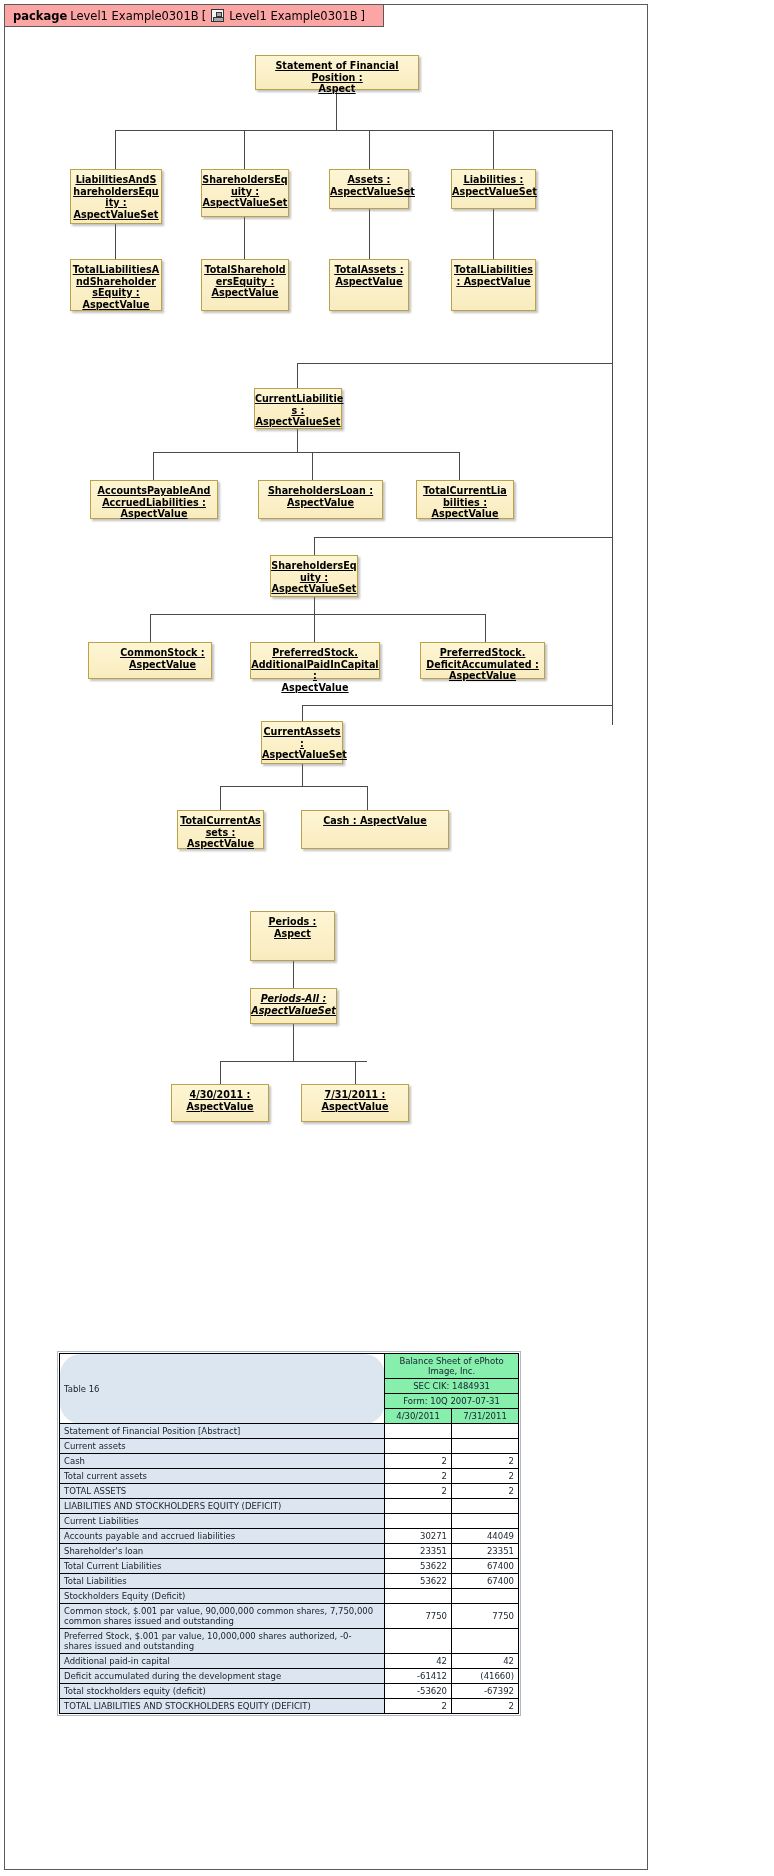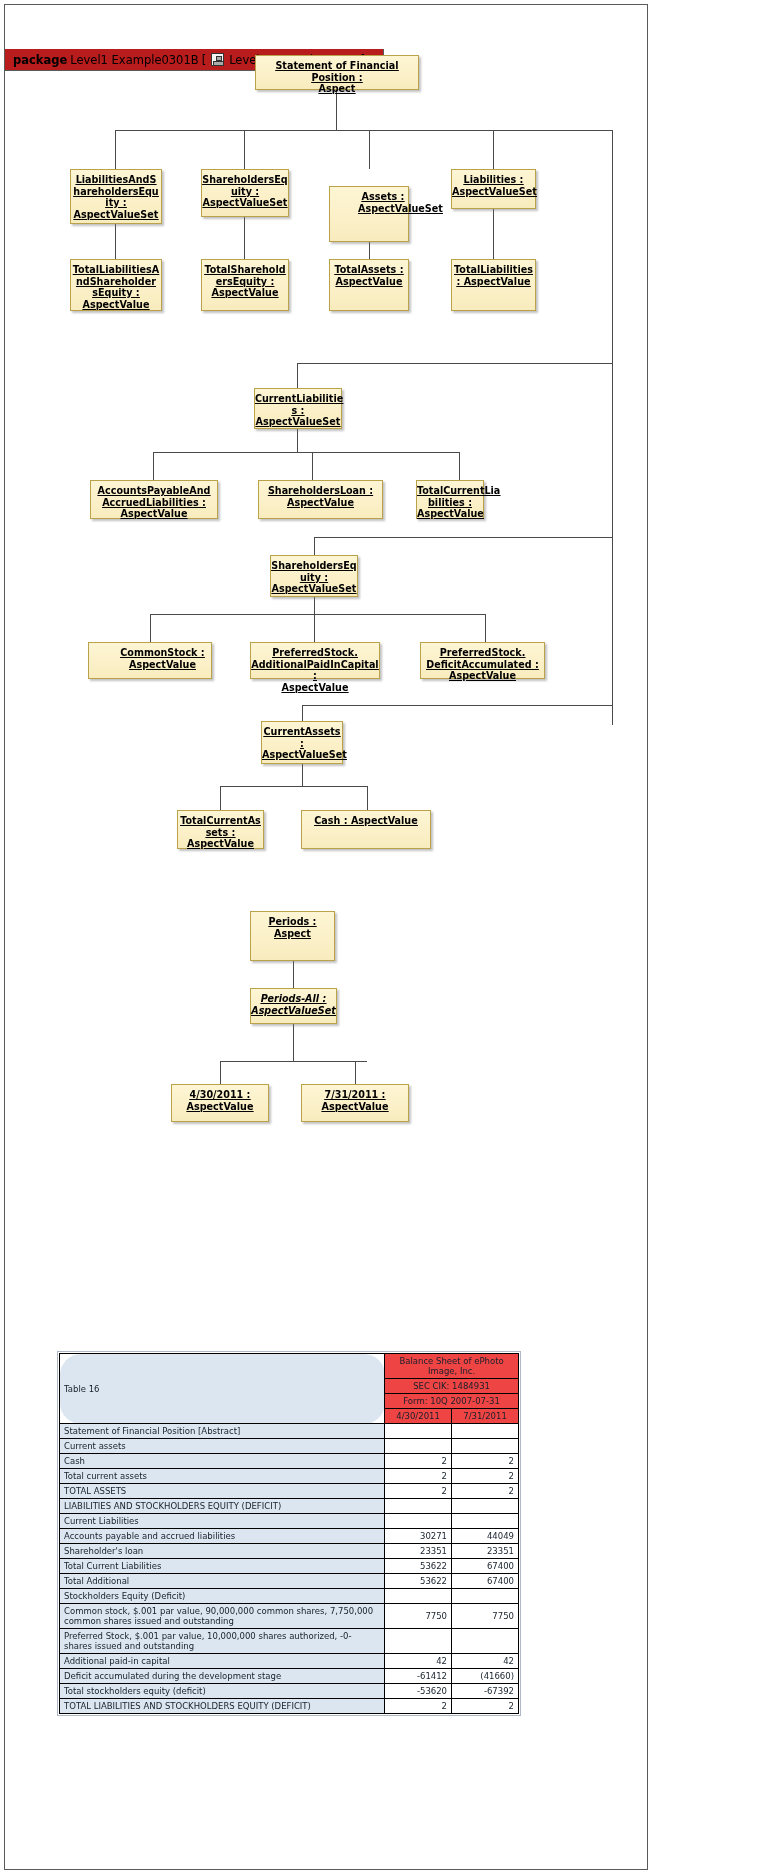--- a/index.html
+++ b/index.html
@@ -20,28 +20,27 @@
     border: 1px solid #5a5a5a;
     background: #ffffff;
   }
   #package-tab {
     position: absolute;
     left: 0px; top: 0px;
     height: 22px;
     padding: 2px 18px 2px 8px;
     border-right: 1px solid #5a5a5a;
     border-bottom: 1px solid #5a5a5a;
-    background: #b91c1c;
+    background: #fca5a5;
     font-size: 11.5px;
     color: #000;
     white-space: nowrap;
     display: flex;
     align-items: center;
     gap: 3px;
-    margin-top: 44px;
   }
   #package-tab .kw { font-weight: bold; }
   .tab-icon {
     display:inline-block;
     width: 13px; height: 13px;
     border: 1px solid #333;
     position: relative;
     background: #f4f4f4;
     margin: 0 2px;
     vertical-align: middle;
@@ -94,21 +93,21 @@
     font-size: 8.5px;
     color:#16202b;
   }
   table.fin td {
     border: 1px solid #000;
     padding: 2px 4px;
     vertical-align: middle;
   }
   td.lbl  { background:#dce6f0; width:326px; }
   td.num  { background:#ffffff; width:67px; text-align:right; }
-  td.hdr  { background:#ef4444; text-align:center;margin-top:43px; }
+  td.hdr  { background:#86efac; text-align:center;margin-top:43px; }
   .i0 { padding-left:4px; }
   .i1 { padding-left:16px; }
   .i2 { padding-left:28px; }
   .i3 { padding-left:22px; }
   td.tablename { background:#dce6f0; vertical-align:middle; padding-left:4px;border-radius:21px; }
 </style>
 </head>
 <body>
 
 <div id="package-frame">
@@ -182,21 +181,21 @@
       <span>ity :</span>
       <span>AspectValueSet</span>
     </div>
 
     <div class="node" style="left:196px; top:164px; width:88px; height:48px;">
       <span>ShareholdersEq</span>
       <span>uity :</span>
       <span>AspectValueSet</span>
     </div>
 
-    <div class="node" style="left:324px; top:181px; width:80px; height:56px;padding-left:28px;">
+    <div class="node" style="left:324px; top:164px; width:80px; height:40px;">
       <span>Assets :</span>
       <span>AspectValueSet</span>
     </div>
 
     <div class="node" style="left:446px; top:164px; width:85px; height:40px;">
       <span>Liabilities :</span>
       <span>AspectValueSet</span>
     </div>
 
     <div class="node" style="left:65px; top:254px; width:92px; height:52px;">
@@ -232,21 +231,21 @@
       <span>AccountsPayableAnd</span>
       <span>AccruedLiabilities :</span>
       <span>AspectValue</span>
     </div>
 
     <div class="node" style="left:245px; top:475px; width:125px; height:39px;margin-left:8px;">
       <span>ShareholdersLoan :</span>
       <span>AspectValue</span>
     </div>
 
-    <div class="node" style="left:411px; top:475px; width:68px; height:39px;">
+    <div class="node" style="left:411px; top:475px; width:98px; height:39px;">
       <span>TotalCurrentLia</span>
       <span>bilities :</span>
       <span>AspectValue</span>
     </div>
 
     <div class="node" style="left:265px; top:550px; width:88px; height:42px;">
       <span>ShareholdersEq</span>
       <span>uity :</span>
       <span>AspectValueSet</span>
     </div>
@@ -273,21 +272,21 @@
       <span>:</span>
       <span>AspectValueSet</span>
     </div>
 
     <div class="node" style="left:172px; top:805px; width:87px; height:39px;">
       <span>TotalCurrentAs</span>
       <span>sets :</span>
       <span>AspectValue</span>
     </div>
 
-    <div class="node" style="left:296px; top:805px; width:130px; height:39px;">
+    <div class="node" style="left:296px; top:805px; width:148px; height:39px;">
       <span>Cash : AspectValue</span>
     </div>
 
     <div class="node" style="left:245px; top:906px; width:85px; height:50px;">
       <span>Periods :</span>
       <span>Aspect</span>
     </div>
 
     <div class="node" style="left:245px; top:983px; width:87px; height:36px;font-style:italic;">
       <span>Periods-All :</span>
@@ -373,21 +372,21 @@
           <td class="lbl i2">Shareholder's loan</td>
           <td class="num">23351</td>
           <td class="num">23351</td>
         </tr>
         <tr>
           <td class="lbl i2">Total Current Liabilities</td>
           <td class="num">53622</td>
           <td class="num">67400</td>
         </tr>
         <tr>
-          <td class="lbl i1">Total Additional</td>
+          <td class="lbl i1">Total Liabilities</td>
           <td class="num">53622</td>
           <td class="num">67400</td>
         </tr>
         <tr>
           <td class="lbl i1">Stockholders Equity (Deficit)</td>
           <td class="num"></td>
           <td class="num"></td>
         </tr>
         <tr>
           <td class="lbl i2">Common stock, $.001 par value, 90,000,000 common shares, 7,750,000 common shares issued and outstanding</td>

